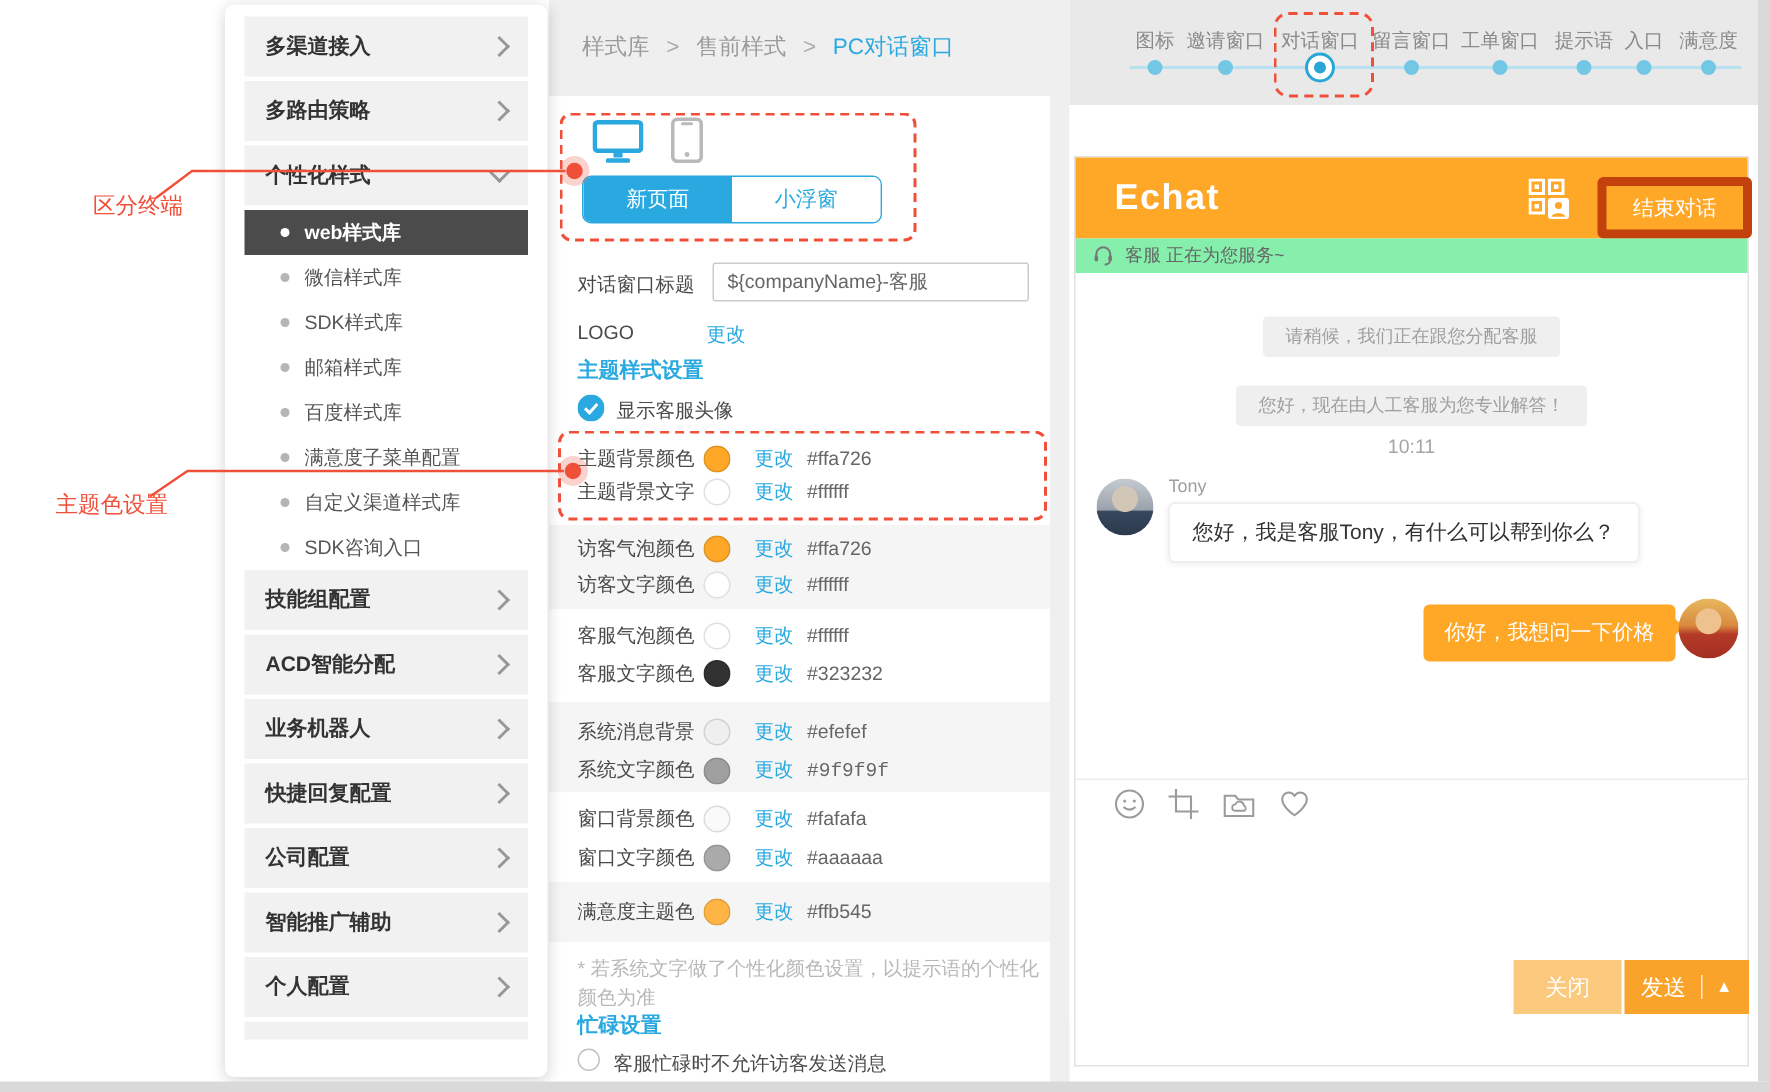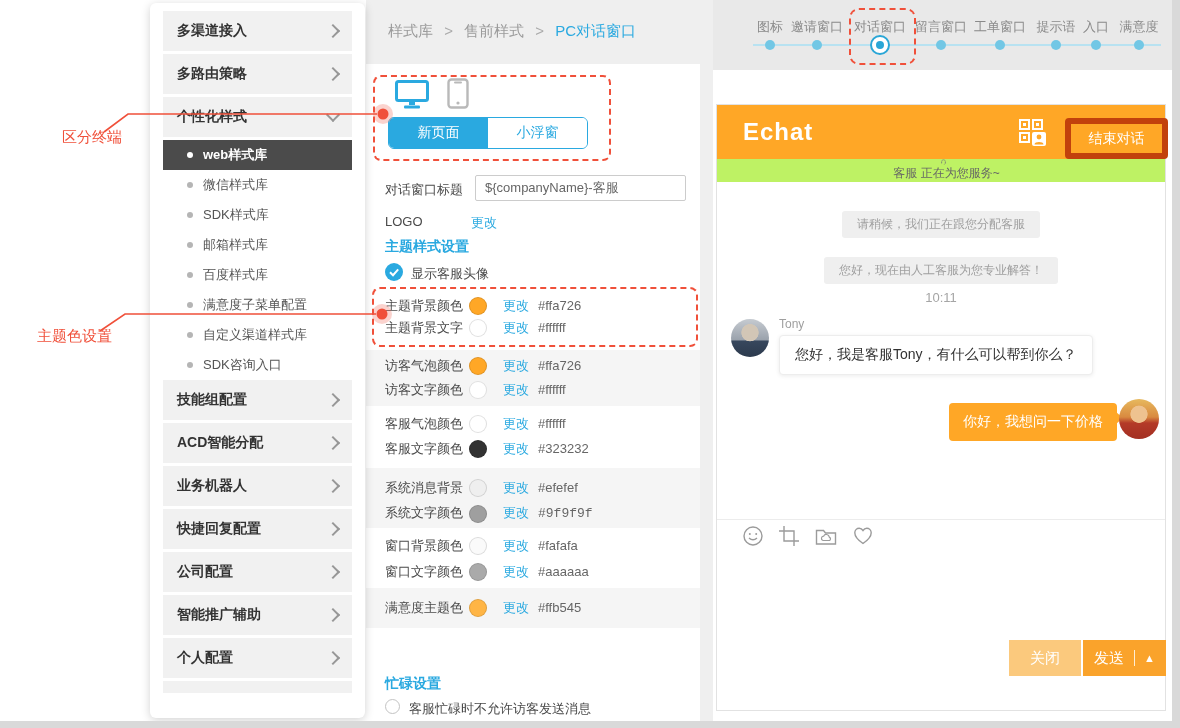--- a/index.html
+++ b/index.html
@@ -68,22 +68,22 @@
                display:flex;align-items:center;justify-content:center;}
   .stepdot.big i{width:8px;height:8px;border-radius:50%;background:#2aa6d6;}
 
   
   .chatcard{position:absolute;left:3px;top:104px;width:450px;height:607px;background:#fff;
             border:1px solid #e2e2e2;box-sizing:border-box;}
   .chat-header{position:absolute;left:0;top:0;width:100%;height:54px;background:#ffa726;}
   .chat-logo{position:absolute;left:26px;top:13px;color:#fff;font-size:24px;font-weight:bold;letter-spacing:1px;}
   .end-btn{position:absolute;left:348px;top:13px;width:91px;height:29px;border:6px solid #c2410c;border-radius:4px;
            color:#fff;font-size:14px;display:flex;align-items:center;justify-content:center;cursor:pointer;}
-  .status-bar{position:absolute;left:0;top:54px;width:100%;height:23px;background:#bef264;display:flex;
-              align-items:center;padding-left:11px;box-sizing:border-box;font-size:12px;color:#666;flex-direction:column;}
+  .status-bar{position:absolute;left:0;top:54px;width:100%;height:23px;background:#86efac;display:flex;
+              align-items:center;padding-left:11px;box-sizing:border-box;font-size:12px;color:#666;}
   .syspill{position:absolute;left:50%;transform:translateX(-50%);background:#efefef;color:#9f9f9f;
            font-size:12px;padding:5px 15px;border-radius:3px;white-space:nowrap;}
   .timemark{position:absolute;left:50%;transform:translateX(-50%);top:185px;font-size:13px;color:#a5a5a5;}
   .avatar{border-radius:50%;overflow:hidden;}
   .avatar-tony{background:radial-gradient(circle at 50% 36%,#d2c6b6 0 27%,rgba(0,0,0,0) 29%),
                linear-gradient(180deg,#c6cbd1 0%,#9aa2ac 55%,#37475d 58%,#2c3a4d 100%);}
   .avatar-girl{background:radial-gradient(circle at 50% 38%,#eec28f 0 26%,rgba(0,0,0,0) 28%),
                linear-gradient(180deg,#e7b95e 0%,#d98a40 45%,#b43a28 60%,#a32f22 100%);}
   .agent-name{position:absolute;left:62px;top:212px;font-size:12px;color:#9f9f9f;}
   .agent-bubble{position:absolute;left:62px;top:230px;max-width:320px;background:#fff;border:1px solid #ededed;
@@ -294,20 +294,21 @@
       <a class="link chg">更改</a>
       <span class="hex">#aaaaaa</span>
     </div>
     <div class="crow" style="top:595px;">
       <span class="cl">满意度主题色</span>
       <span class="sw" style="background: rgb(255, 181, 69);"></span>
       <a class="link chg">更改</a>
       <span class="hex">#ffb545</span>
     </div>
 
+    <div class="note">* 若系统文字做了个性化颜色设置，以提示语的个性化颜色为准</div>
     <span class="blue-h" style="top:675px;">忙碌设置</span>
     <span class="radio"></span>
     <span class="flabel" style="left:43px;top:700px;">客服忙碌时不允许访客发送消息</span>
   </div>
 
   <div class="abs gutter"></div>
 
   <div class="abs rightpanel">
 
     <div class="stepband">

